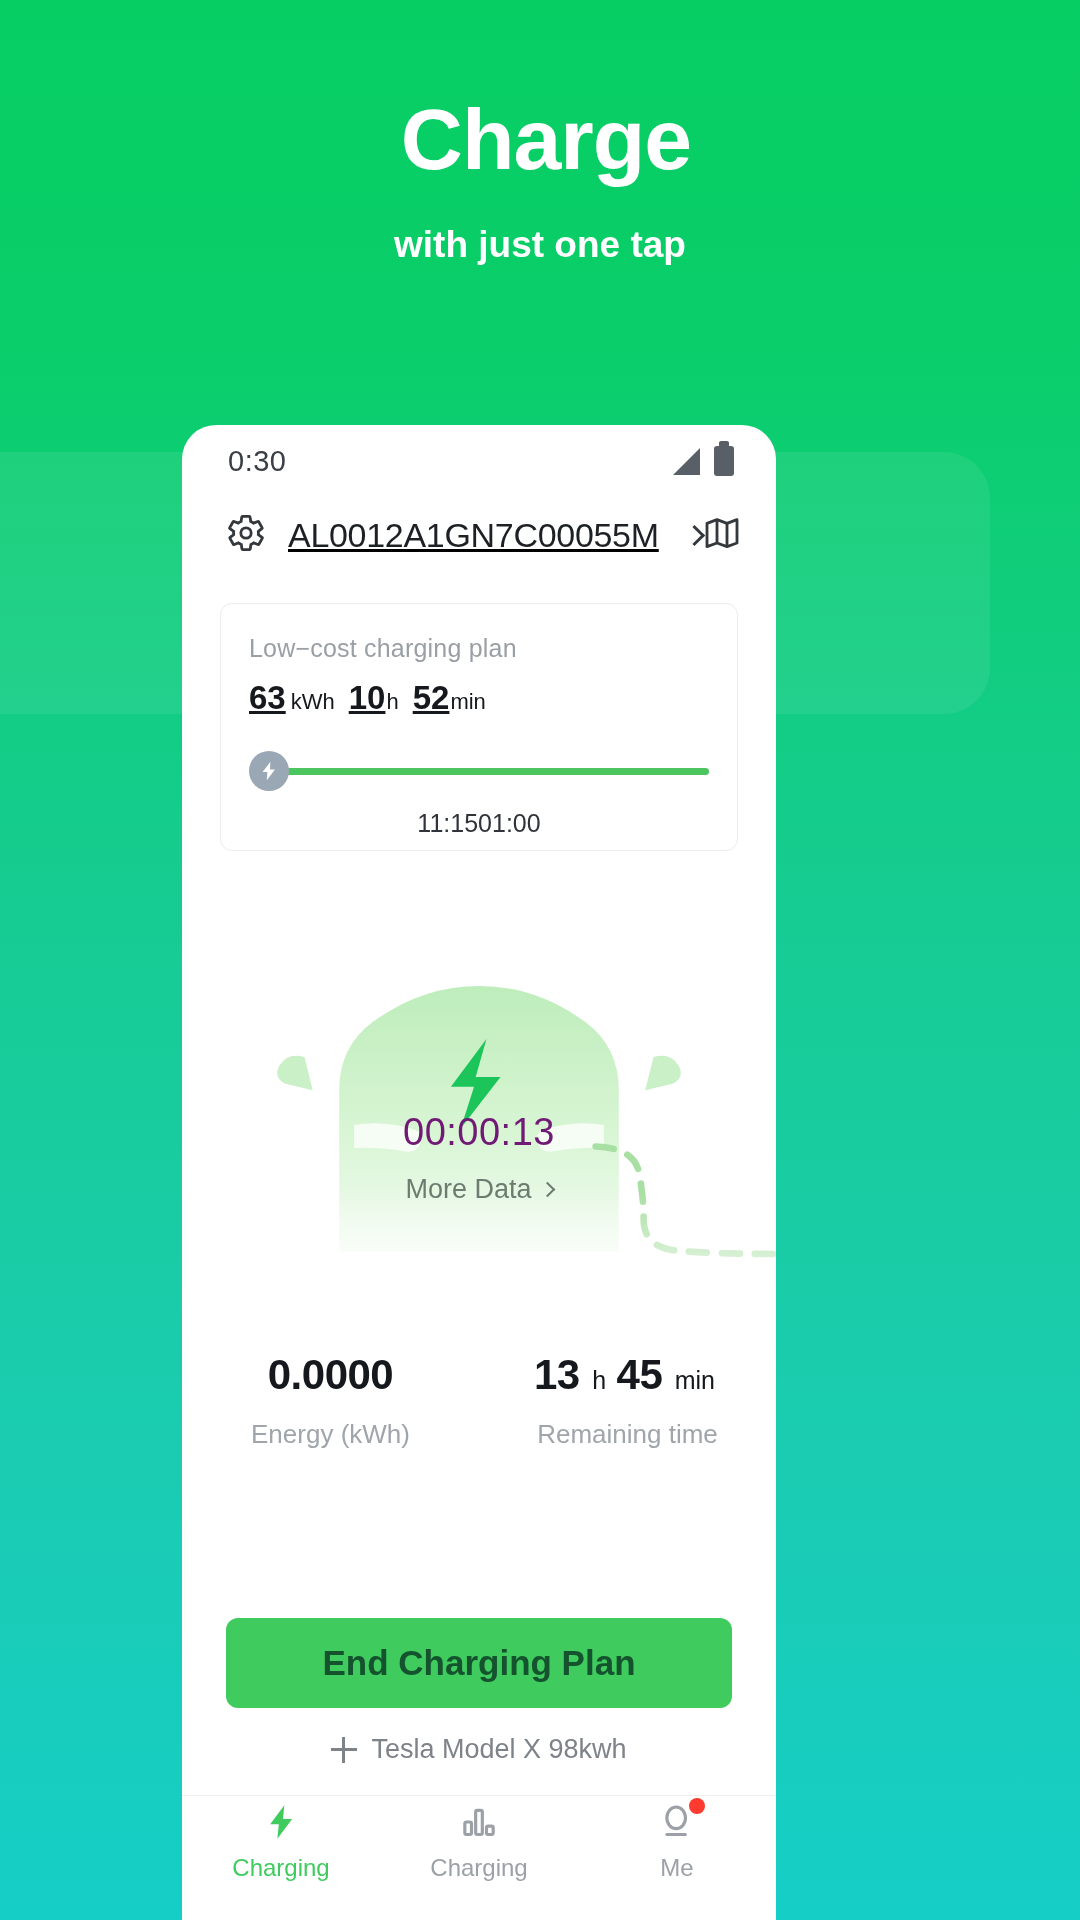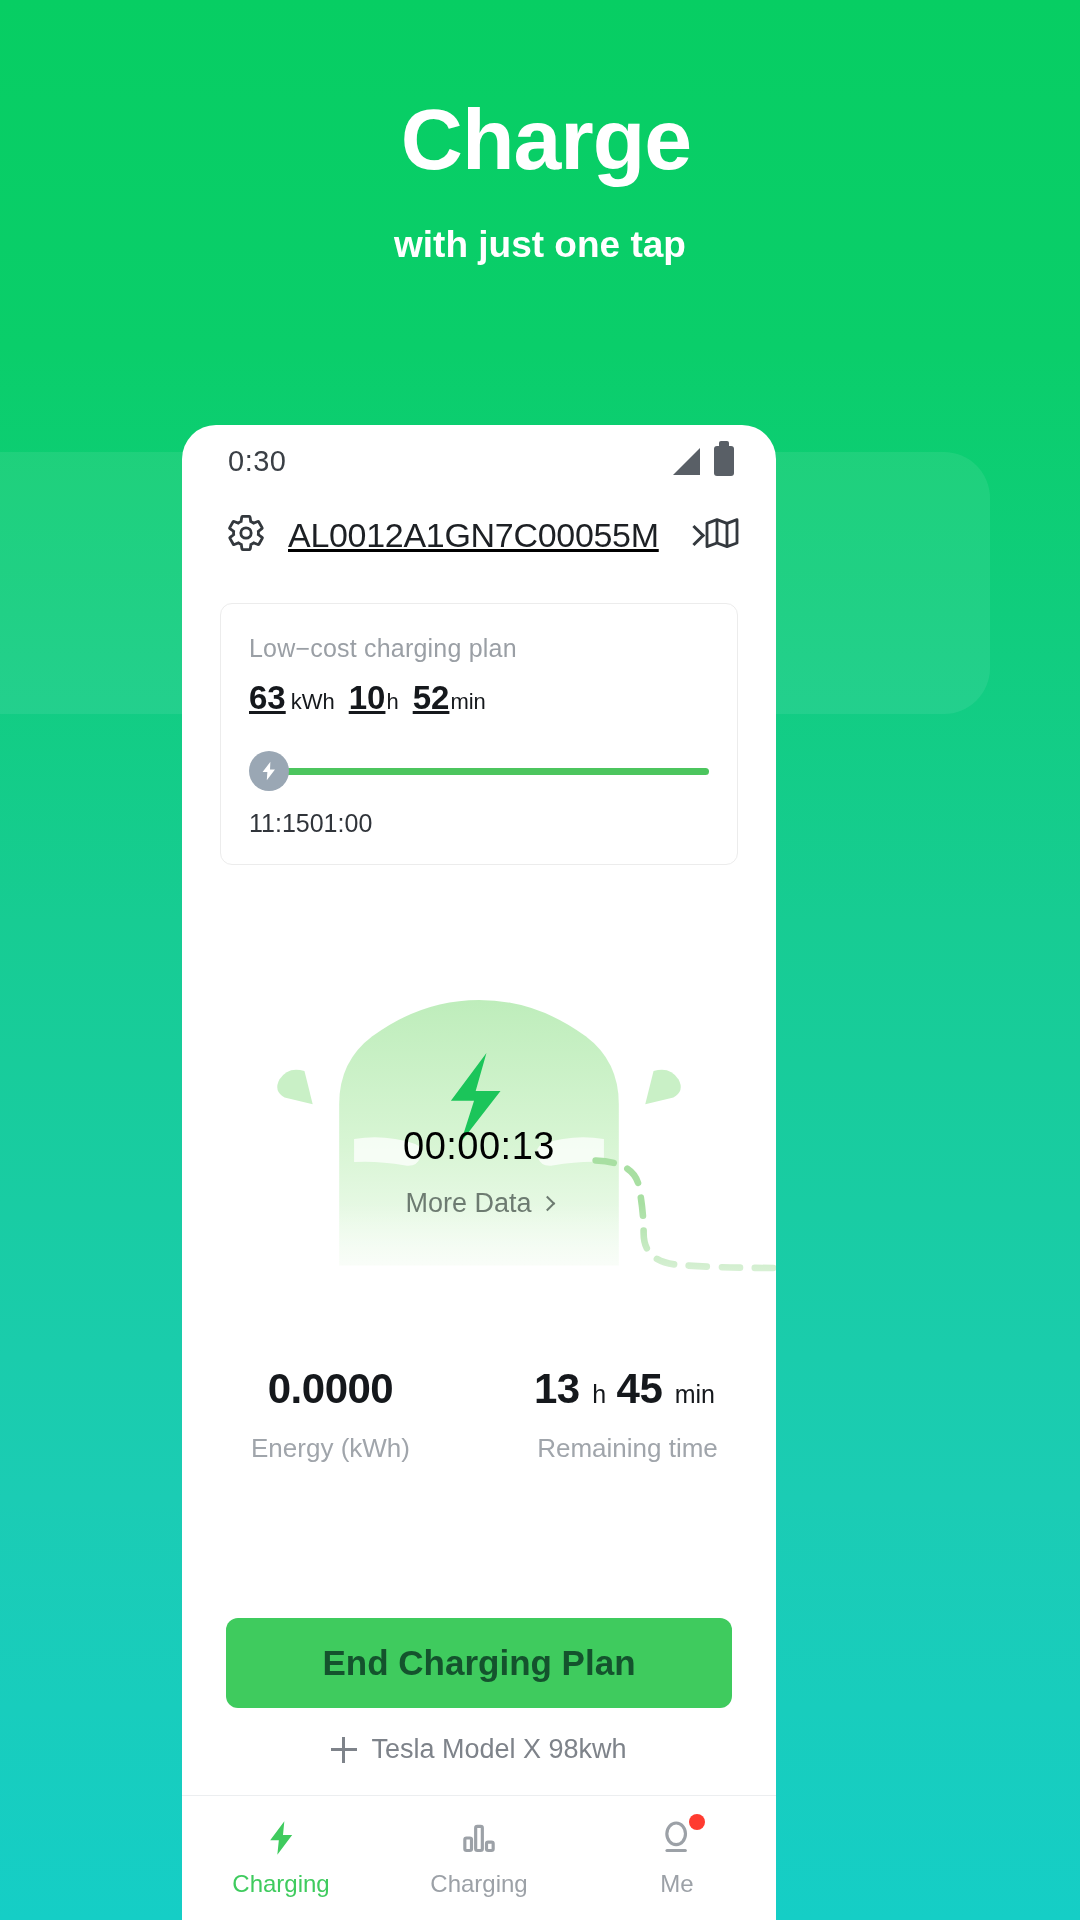--- a/index.html
+++ b/index.html
@@ -87,21 +87,21 @@
     width: 15px; height: 15px;
     border-right: 3px solid #33383d; border-top: 3px solid #33383d;
     transform: rotate(45deg); margin-left: 6px;
   }
 
   
   .plan-card {
     margin: 32px 38px 0 38px;
     border: 1.5px solid #ececec;
     border-radius: 12px;
-    padding: 30px 28px 26px 28px;
+    padding: 30px 28px 12px 28px;
     flex: 0 0 auto;
     background: #fff;
   }
   .plan-label { font-size: 25px; color: #9a9fa5; letter-spacing: .2px; }
   .plan-figures { margin-top: 16px; color: #15181c; display: flex; align-items: baseline; }
   .fig-num { font-size: 33px; font-weight: bold; text-decoration: underline; }
   .fig-unit { font-size: 22px; font-weight: 500; margin-left: 5px; margin-right: 14px; }
   .fig-unit.tight { margin-left: 1px; }
 
   .track-row { margin-top: 34px; display: flex; align-items: center; }
@@ -110,38 +110,38 @@
     background: #9aa7b4;
     display: flex; align-items: center; justify-content: center;
     flex: 0 0 auto;
     position: relative; z-index: 2;
   }
   .track-line {
     height: 7px; background: #4CC55E; border-radius: 4px;
     flex: 1 1 auto; margin-left: -4px;
   }
   .track-times {
-    display: flex; justify-content: flex-start;
+    display: flex; justify-content: center;
     margin-top: 18px; font-size: 25px; color: #30343a;
   }
 
   
   .car-stage {
     position: relative;
     flex: 0 0 auto;
     height: 400px;
     margin-top: 64px;
   }
   .car-svg { position: absolute; left: 0; top: 0; width: 100%; height: 100%; }
   .timer-wrap {
     position: absolute; left: 0; right: 0; top: 196px;
     text-align: center;
   }
   .timer {
-    font-size: 38px; color: #000000; font-weight: 400; letter-spacing: .5px;
+    font-size: 38px; color: #701a75; font-weight: 400; letter-spacing: .5px;
   }
   .more-data {
     margin-top: 20px; font-size: 27px; color: #6d7b71;
     display: inline-flex; align-items: center; gap: 10px;
   }
   .chev-small {
     width: 11px; height: 11px;
     border-right: 2.5px solid #6d7b71; border-top: 2.5px solid #6d7b71;
     transform: rotate(45deg);
   }
@@ -180,21 +180,21 @@
     content: ""; position: absolute; background: #7e838a;
   }
   .plus::before { left: 0; top: 11px; width: 26px; height: 3px; }
   .plus::after  { top: 0; left: 11px; width: 3px; height: 26px; }
 
   
   .tabbar {
     margin-top: 30px;
     border-top: 1.5px solid #eceef0;
     height: 125px;
-    display: flex; align-items: flex-start; padding-top: 16px;
+    display: flex; align-items: flex-start; padding-top: 0;
     flex: 0 0 auto;
   }
   .tab { flex: 1 1 0; text-align: center; }
   .tab-icon { height: 52px; display: flex; align-items: center; justify-content: center; position: relative; }
   .tab-label { font-size: 24px; color: #9ca1a7; margin-top: 6px; }
   .tab.active .tab-label { color: #3FCB5E; }
   .badge {
     position: absolute; width: 16px; height: 16px; border-radius: 50%;
     background: #FF3B30; top: 2px; right: 50%; margin-right: -28px;
   }

